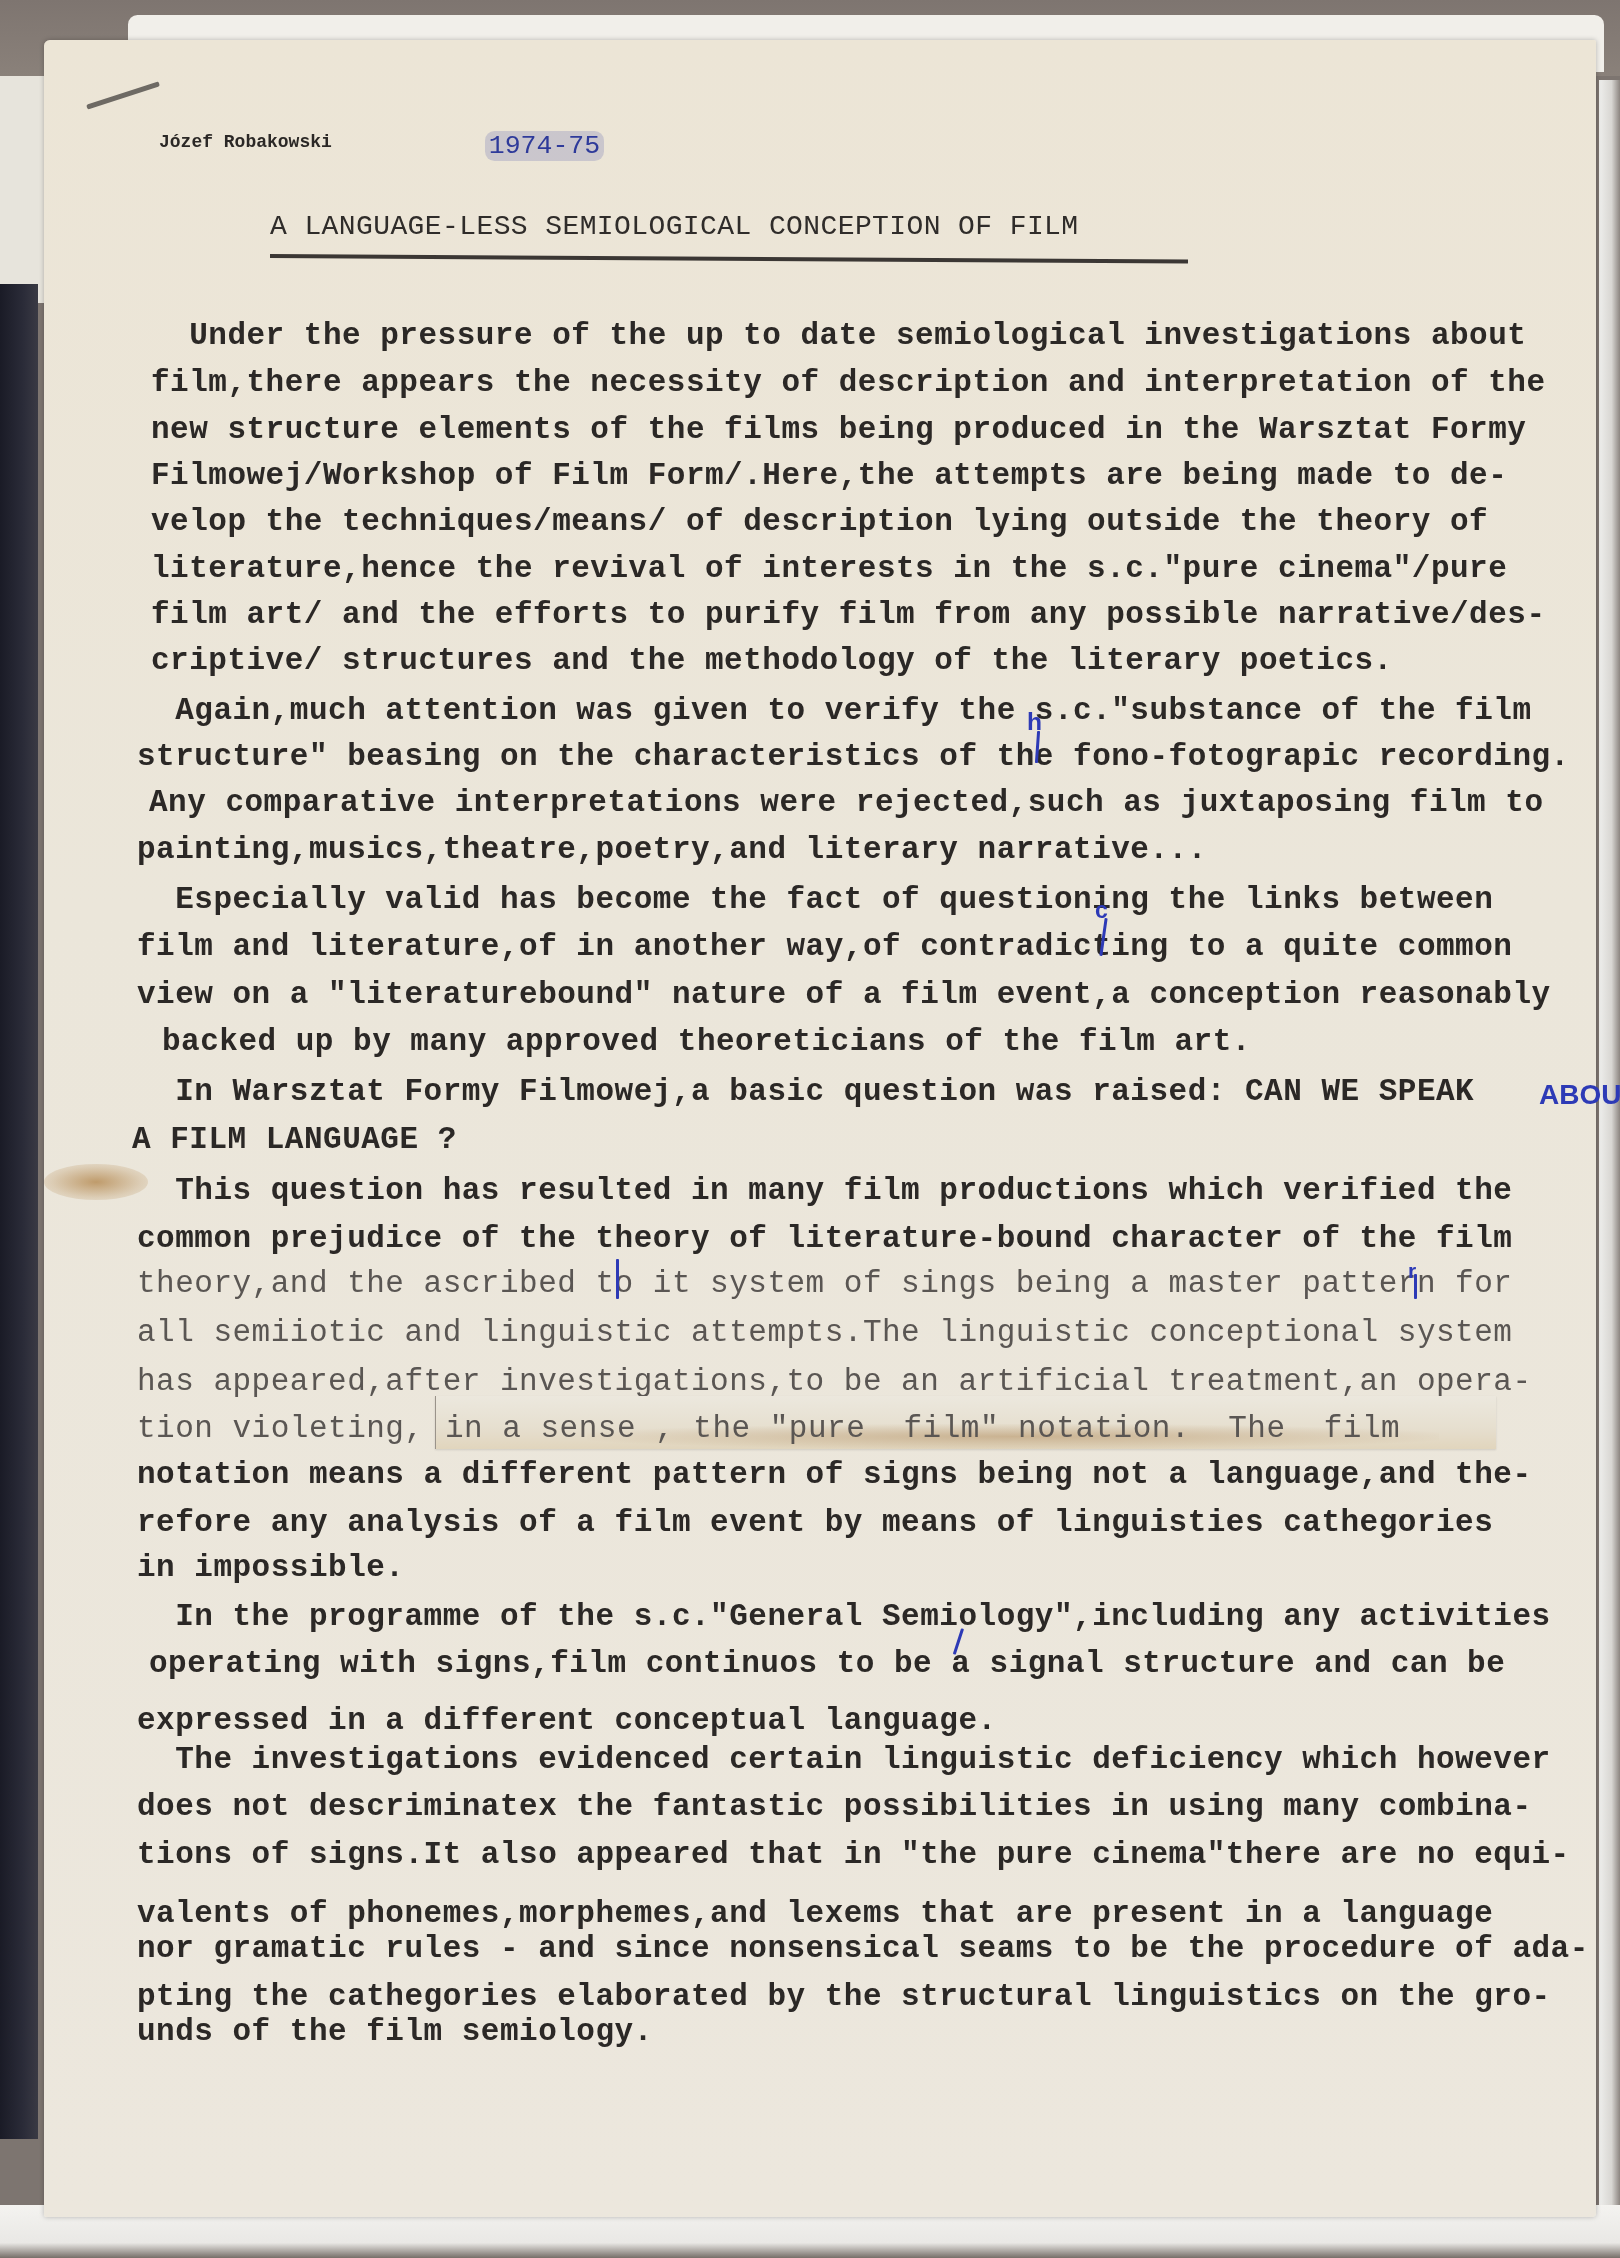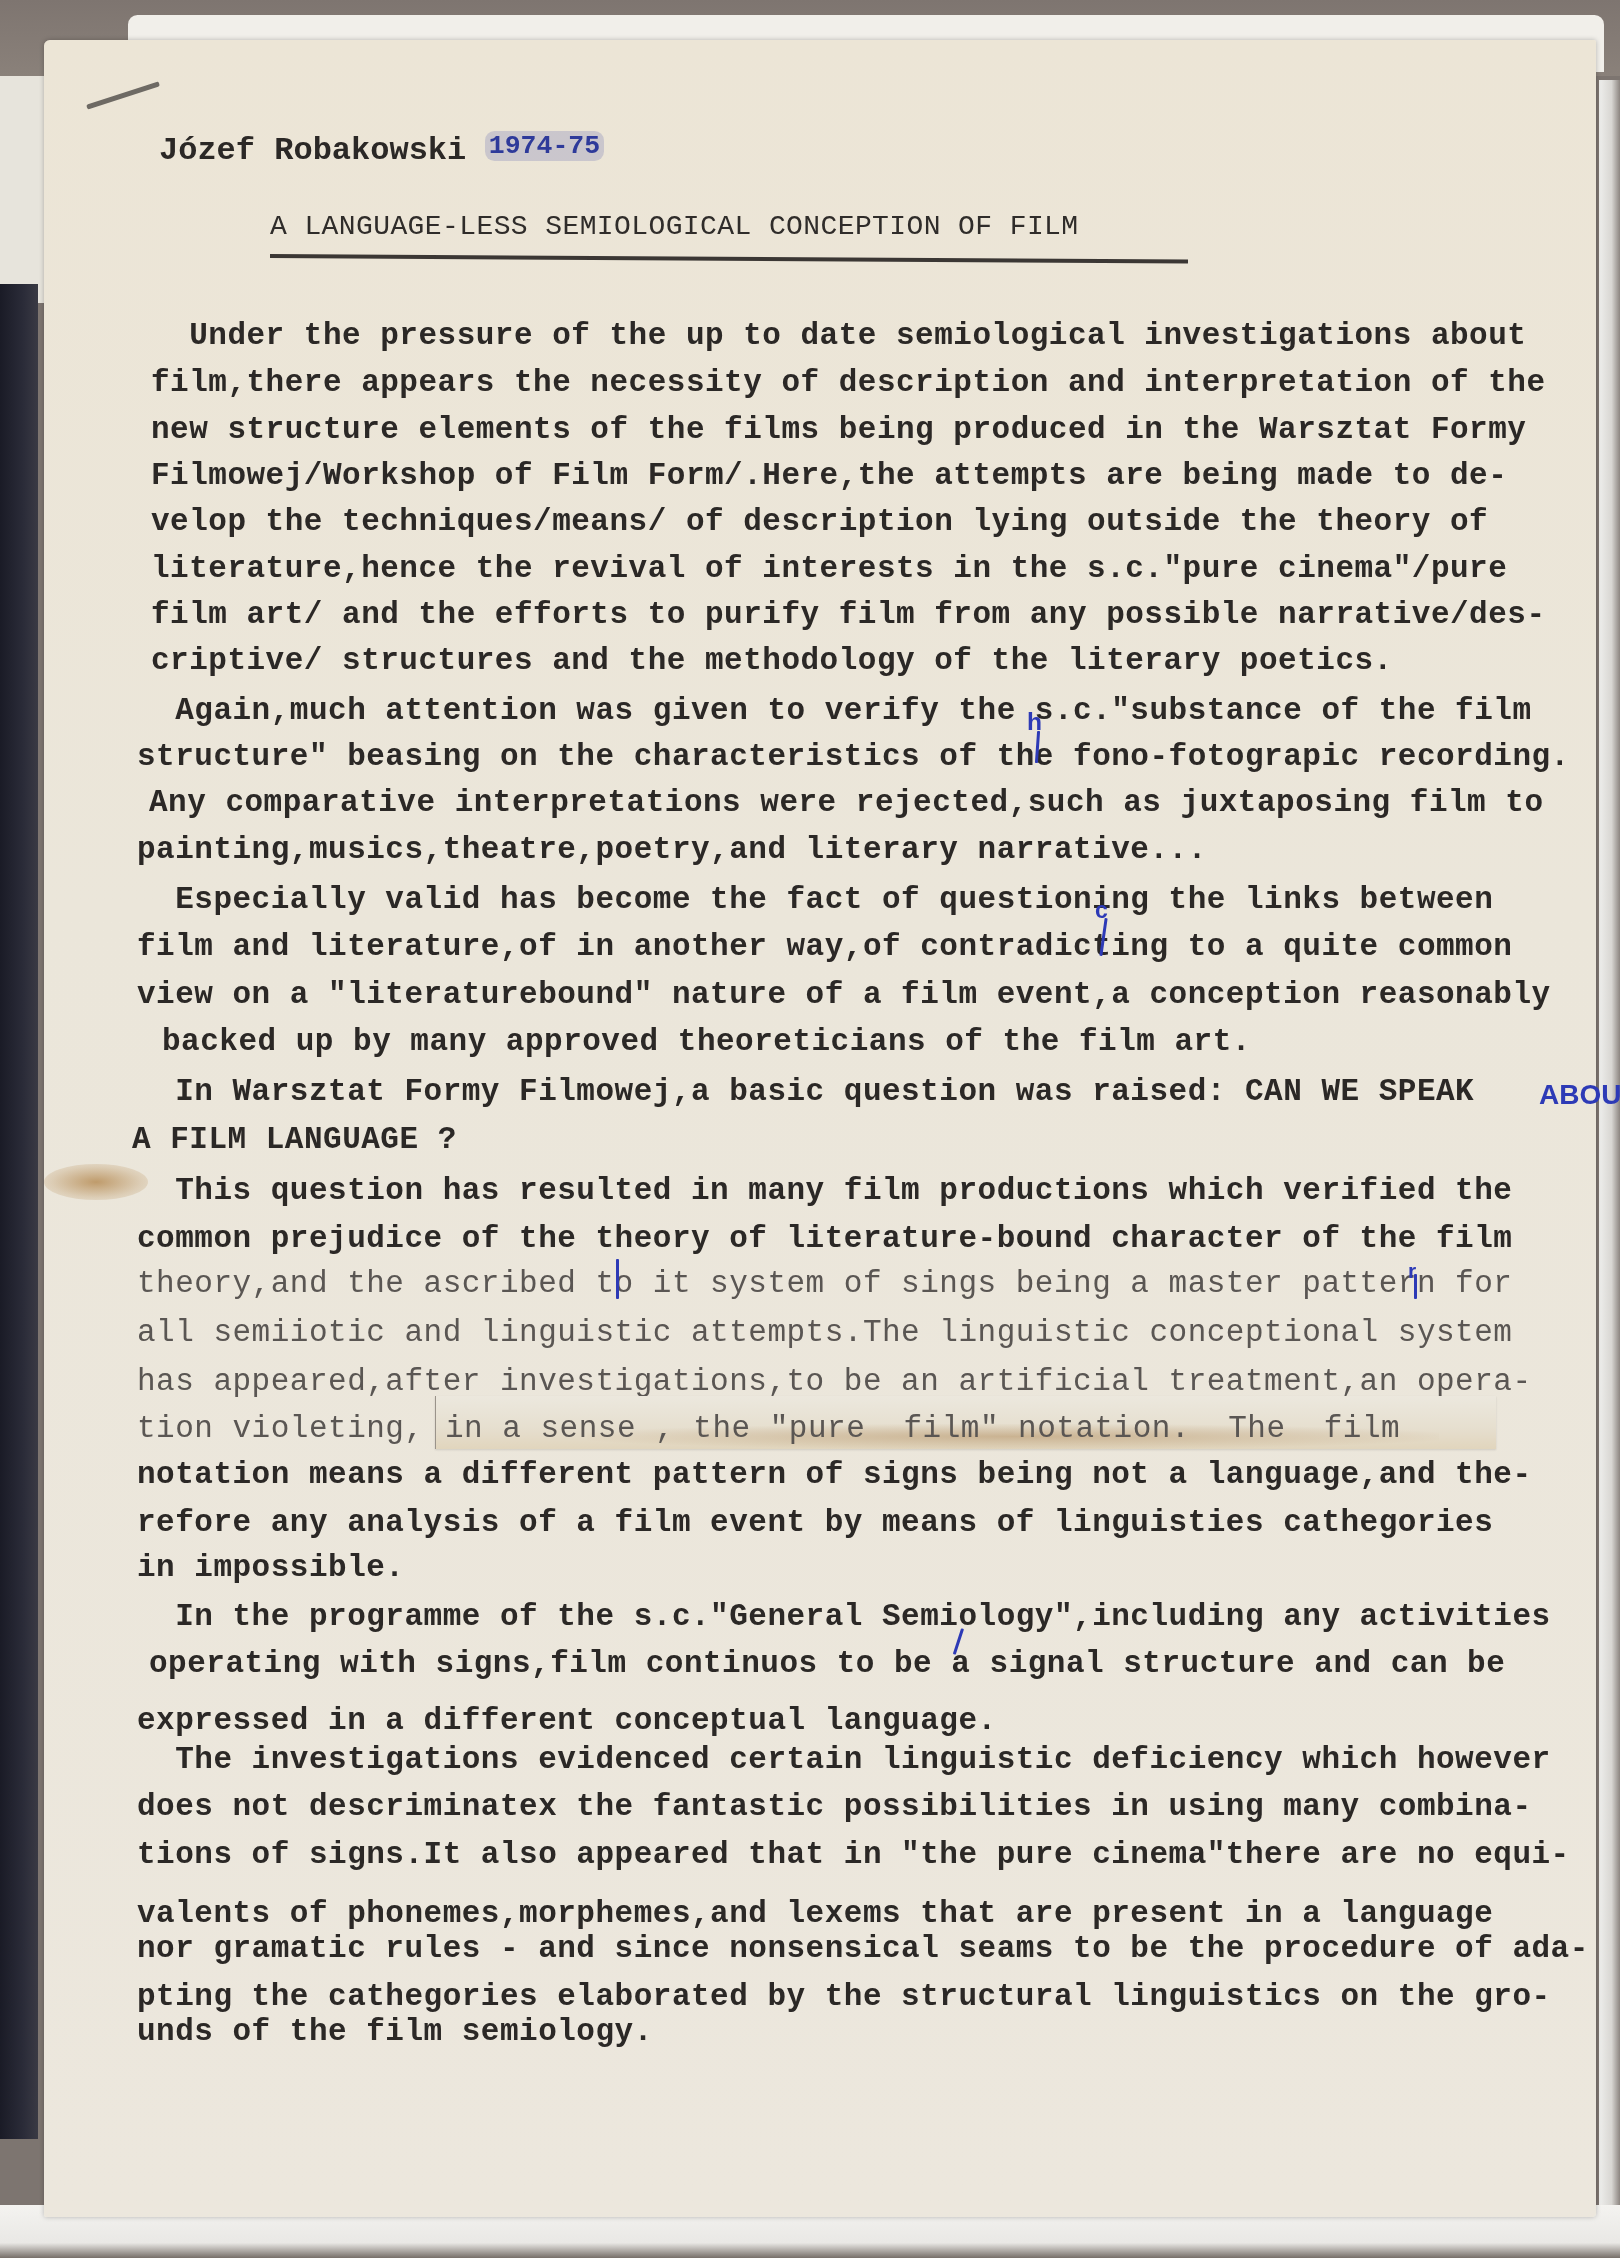--- a/index.html
+++ b/index.html
@@ -90,29 +90,29 @@
       line-height: 1;
     }
     .line.light {
       font-weight: normal;
       color: #5a5653;
     }
     .author {
       position: absolute;
       left: 159px; top: 132px;
       font-weight: bold;
-      font-size: 32px;
+      font-size: 18px;
       color: #2b2826;
       white-space: pre;
     }
     .year-ink {
       position: absolute;
       left: 485px; top: 131px;
       font-size: 26.5px;
-      font-weight: bold;
+      font-weight: normal;
       color: #2e3a9a;
       background: rgba(50,60,160,0.18);
       border-radius: 9.5px;
       padding: 0 3.8px;
       white-space: pre;
       filter: blur(0.6px);
     }
     .title {
       position: absolute;
       left: 270px; top: 211px;

